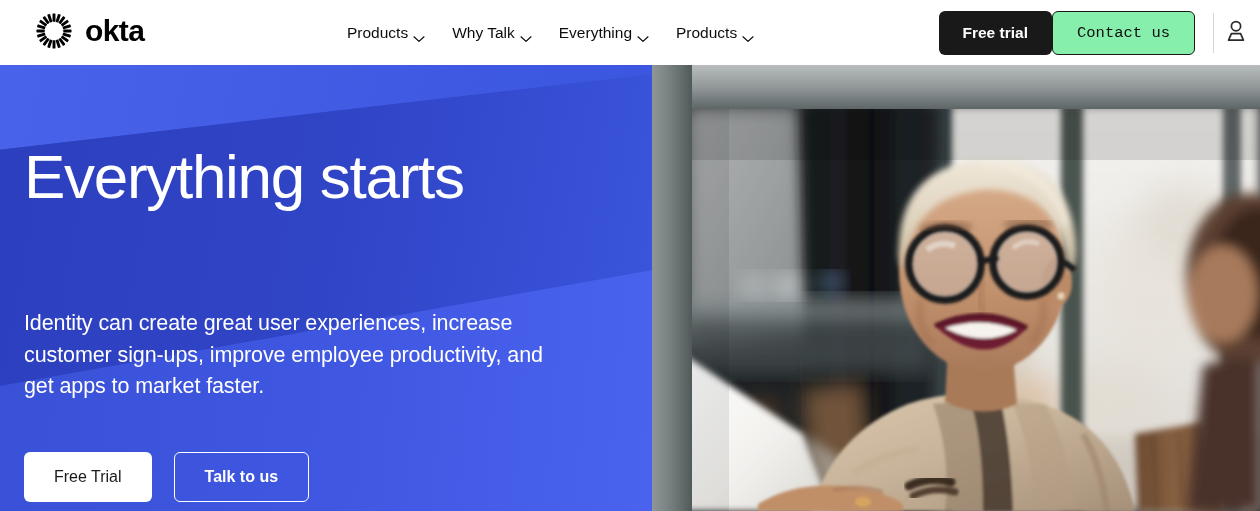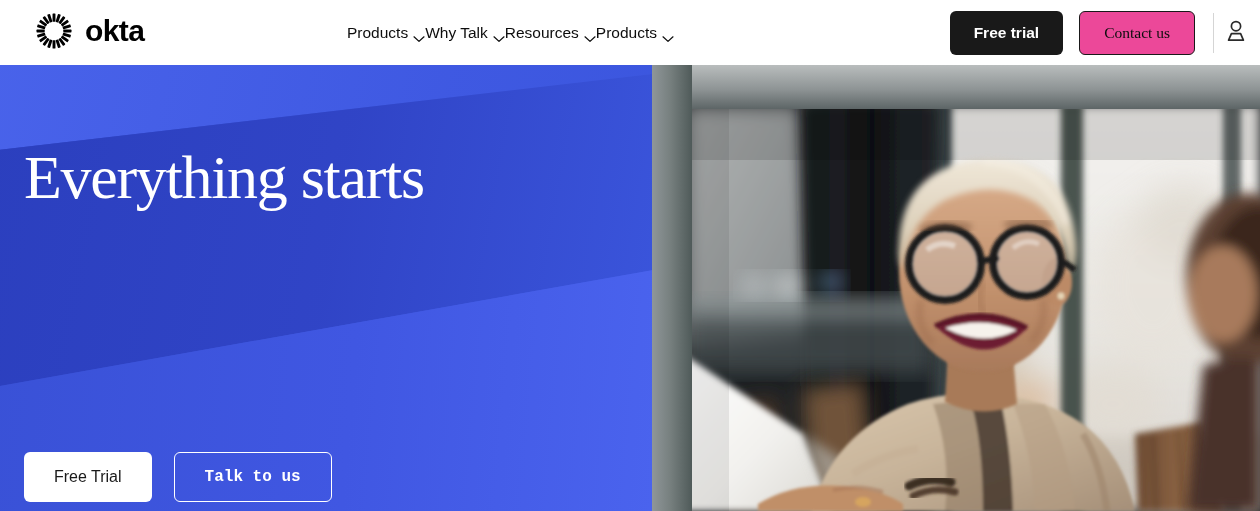--- a/index.html
+++ b/index.html
@@ -28,21 +28,21 @@
   }
   .brand-mark { width:40px; height:40px; display:block; }
   .brand-word {
     font-size:30px; font-weight:700; color:#000000;
     letter-spacing:-0.6px; line-height:1;
     font-family:"Liberation Sans", sans-serif;
   }
 
   .mainnav {
     position:absolute; left:347px; top:0; height:65px;
-    display:flex; align-items:center; 
+    display:flex; align-items:center; gap:27px;
   }
   .navitem {
     display:flex; align-items:center; gap:5px;
     font-size:15.5px; color:#0d0d0d;
     cursor:pointer; white-space:nowrap;
     background:none; border:none;
     font-family:"Liberation Sans", sans-serif;
   }
   .chev { display:block; width:12px; height:8px; flex:none; }
 
@@ -52,25 +52,25 @@
   }
   .btn-trial {
     height:44px; padding:0 24px;
     background:#191919; color:#ffffff;
     border:none; border-radius:6px;
     font-size:15.5px; font-weight:700;
     cursor:pointer; white-space:nowrap;
     font-family:"Liberation Sans", sans-serif;
   }
   .btn-contact {
-    height:44px; padding:0 24px; margin-left:16px;
-    background:#ec4899; color:#0d0d0d;
+    height:44px; padding:0 24px; 
+    background:#86efac; color:#0d0d0d;
     border:1.4px solid #191919; border-radius:6px;
     font-size:15.5px; cursor:pointer; white-space:nowrap;
-    font-family:Liberation Serif, serif;
+    font-family:Liberation Mono, monospace;
   }
   .divider-v {
     width:1px; height:40px; background:#d5d5d5;
     margin-left:18px; margin-right:0;
   }
   .account-btn {
     width:44px; height:44px; margin-right:2px;
     display:flex; align-items:center; justify-content:center;
     background:none; border:none; cursor:pointer;
   }
@@ -114,21 +114,21 @@
   .hero-content {
     position:absolute; left:24px; top:0; width:600px; height:446px;
     z-index:3;
   }
   .hero-title {
     position:absolute; top:76px; left:0;
     width:560px;
     font-size:62px; line-height:72px;
     font-weight:400; color:#ffffff;
     letter-spacing:-1.3px;
-    font-family:Liberation Serif, serif;
+    font-family:Liberation Sans, sans-serif;
   }
   .hero-sub {
     position:absolute; top:243px; left:0;
     width:520px;
     font-size:21.5px; line-height:31.5px;
     font-weight:400; color:#ffffff;
     letter-spacing:-0.1px;
     font-family:"Liberation Sans", sans-serif;
   }
   .hero-ctas {
@@ -140,21 +140,21 @@
     background:#ffffff; color:#191919;
     border:none; border-radius:6px;
     font-size:16px; cursor:pointer; white-space:nowrap;
     font-family:"Liberation Sans", sans-serif;
   }
   .cta-secondary {
     height:50px; padding:0 30px;
     background:transparent; color:#ffffff;
     border:1.4px solid #ffffff; border-radius:6px;
     font-size:16px; font-weight:700; cursor:pointer; white-space:nowrap;
-    font-family:Liberation Mono, monospace;
+    font-family:Liberation Sans, sans-serif;
   }
 
   
   .hero-media {
     position:absolute; top:0; left:652px;
     width:608px; height:446px;
     overflow:hidden;
     background:#2b3034;
   }
   .media-edge {
@@ -270,21 +270,21 @@
       <button class="navitem">
         <span>Why Talk</span>
         <span class="chev">
           <svg viewBox="0 0 12 8" aria-hidden="true">
               <path d="M1 1.8 L6 6.4 L11 1.8" fill="none" stroke="#0d0d0d" stroke-width="1.25" stroke-linecap="round" stroke-linejoin="round"></path>
             </svg>
         </span>
       </button>
 
       <button class="navitem">
-        <span>Resources</span>
+        <span>Everything</span>
         <span class="chev">
           <svg viewBox="0 0 12 8" aria-hidden="true">
               <path d="M1 1.8 L6 6.4 L11 1.8" fill="none" stroke="#0d0d0d" stroke-width="1.25" stroke-linecap="round" stroke-linejoin="round"></path>
             </svg>
         </span>
       </button>
 
       <button class="navitem">
         <span>Products</span>
         <span class="chev">
@@ -319,20 +319,21 @@
       <div class="band-top"></div>
       <div class="band-dark"></div>
       <div class="band-bot"></div>
     </div>
 
     <div class="hero-content">
       <h1 class="hero-title">
         <span>Everything starts</span><br>
       </h1>
 
+      <p class="hero-sub">Identity can create great user experiences, increase customer sign-ups, improve employee productivity, and get apps to market faster.</p>
 
       <div class="hero-ctas">
         <button class="cta-primary">Free Trial</button>
         <button class="cta-secondary">Talk to us</button>
       </div>
     </div>
 
     <div class="hero-media">
       <div class="media-edge"></div>
       <div class="media-toptint"></div>

